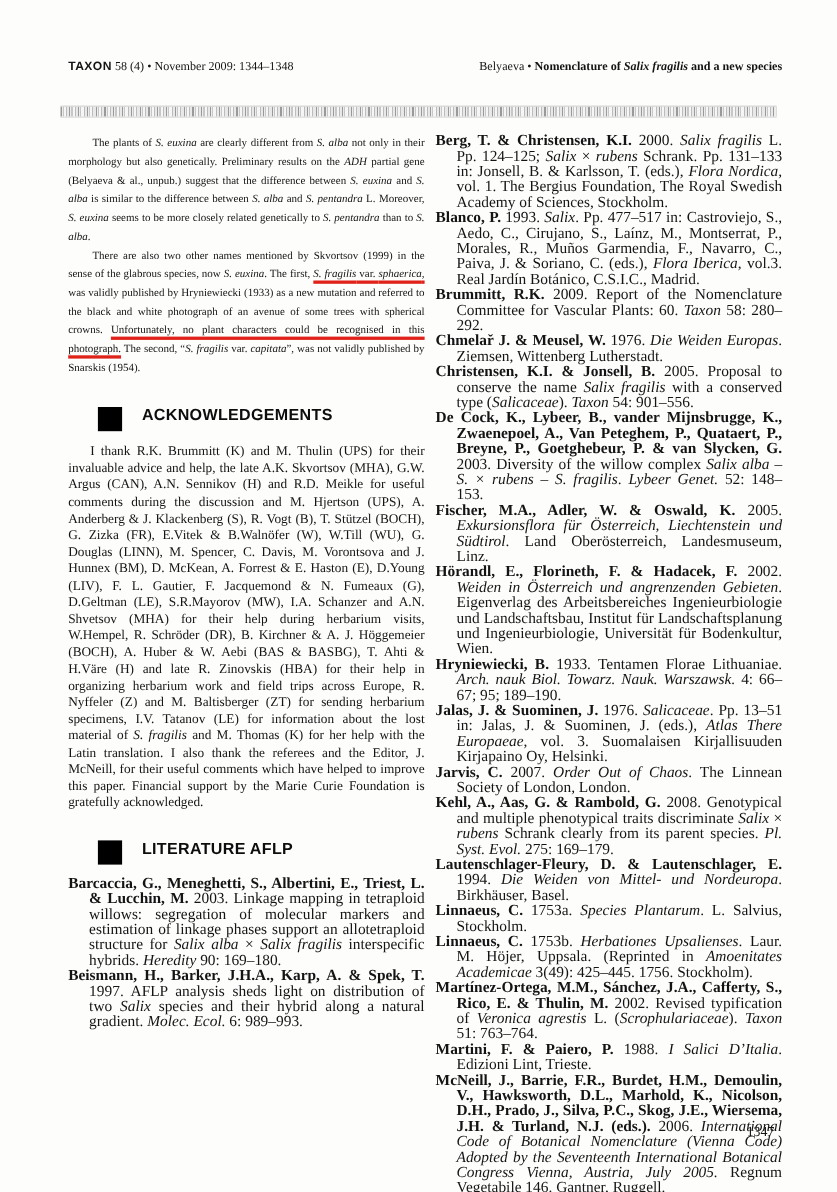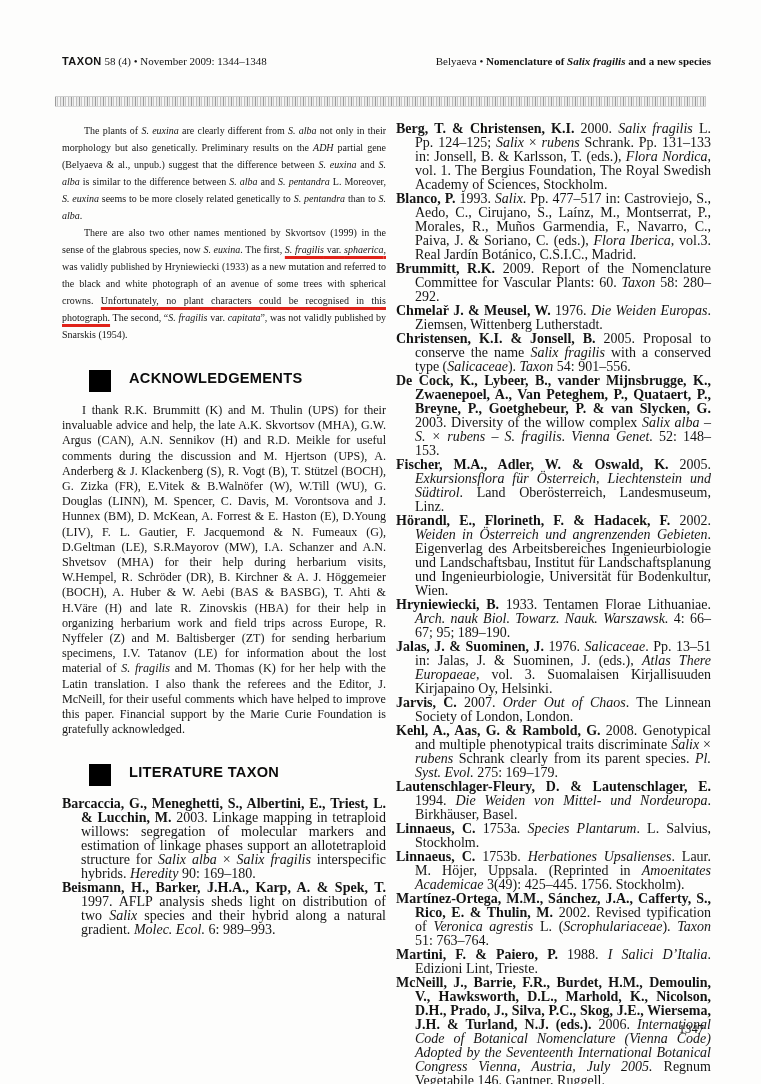--- a/index.html
+++ b/index.html
@@ -86,38 +86,38 @@
         </div>
 
       <div class="section-heading">
         <span class="square"></span>
         <span>ACKNOWLEDGEMENTS</span>
       </div>
       <p class="ack"><span>I thank R.K. Brummitt (K) and M. Thulin (UPS) for their invaluable advice and help, the late A.K. Skvortsov (MHA), G.W. Argus (CAN), A.N. Sennikov (H) and R.D. Meikle for useful comments during the discussion and M. Hjertson (UPS), A. Anderberg &amp; J. Klackenberg (S), R. Vogt (B), T. Stützel (BOCH), G. Zizka (FR), E.Vitek &amp; B.Walnöfer (W), W.Till (WU), G. Douglas (LINN), M. Spencer, C. Davis, M. Vorontsova and J. Hunnex (BM), D. McKean, A. Forrest &amp; E. Haston (E), D.Young (LIV), F. L. Gautier, F. Jacquemond &amp; N. Fumeaux (G), D.Geltman (LE), S.R.Mayorov (MW), I.A. Schanzer and A.N. Shvetsov (MHA) for their help during herbarium visits, W.Hempel, R. Schröder (DR), B. Kirchner &amp; A. J. Höggemeier (BOCH), A. Huber &amp; W. Aebi (BAS &amp; BASBG), T. Ahti &amp; H.Väre (H) and late R. Zinovskis (HBA) for their help in organizing herbarium work and field trips across Europe, R. Nyffeler (Z) and M. Baltisberger (ZT) for sending herbarium specimens, I.V. Tatanov (LE) for information about the lost material of </span><span class="it">S. fragilis</span><span> and M. Thomas (K) for her help with the Latin translation. I also thank the referees and the Editor, J. McNeill, for their useful comments which have helped to improve this paper. Financial support by the Marie Curie Foundation is gratefully acknowledged.</span></p>
 
       <div class="section-heading">
         <span class="square"></span>
-        <span>LITERATURE TAXON</span>
+        <span>LITERATURE AFLP</span>
       </div>
       <div>
 
       <p class="ref"><span class="bd">Barcaccia, G., Meneghetti, S., Albertini, E., Triest, L. &amp; Lucchin, M.</span><span> 2003. Linkage mapping in tetraploid willows: segregation of molecular markers and estimation of linkage phases support an allotetraploid structure for </span><span class="it">Salix alba</span><span> × </span><span class="it">Salix fragilis</span><span> interspecific hybrids. </span><span class="it">Heredity</span><span> 90: 169–180.</span></p>
           <p class="ref"><span class="bd">Beismann, H., Barker, J.H.A., Karp, A. &amp; Spek, T.</span><span> 1997. AFLP analysis sheds light on distribution of two </span><span class="it">Salix</span><span> species and their hybrid along a natural gradient. </span><span class="it">Molec. Ecol.</span><span> 6: 989–993.</span></p>
         </div>
     </div>
 
     <div class="col-right">
       <div>
 
       <p class="ref"><span class="bd">Berg, T. &amp; Christensen, K.I.</span><span> 2000. </span><span class="it">Salix fragilis</span><span> L. Pp. 124–125; </span><span class="it">Salix</span><span> × </span><span class="it">rubens</span><span> Schrank. Pp. 131–133 in: Jonsell, B. &amp; Karlsson, T. (eds.), </span><span class="it">Flora Nordica</span><span>, vol. 1. The Bergius Foundation, The Royal Swedish Academy of Sciences, Stockholm.</span></p>
           <p class="ref"><span class="bd">Blanco, P.</span><span> 1993. </span><span class="it">Salix</span><span>. Pp. 477–517 in: Castroviejo, S., Aedo, C., Cirujano, S., Laínz, M., Montserrat, P., Morales, R., Muños Garmendia, F., Navarro, C., Paiva, J. &amp; Soriano, C. (eds.), </span><span class="it">Flora Iberica</span><span>, vol.3. Real Jardín Botánico, C.S.I.C., Madrid.</span></p>
           <p class="ref"><span class="bd">Brummitt, R.K.</span><span> 2009. Report of the Nomenclature Committee for Vascular Plants: 60. </span><span class="it">Taxon</span><span> 58: 280–292.</span></p>
           <p class="ref"><span class="bd">Chmelař J. &amp; Meusel, W.</span><span> 1976. </span><span class="it">Die Weiden Europas</span><span>. Ziemsen, Wittenberg Lutherstadt.</span></p>
           <p class="ref"><span class="bd">Christensen, K.I. &amp; Jonsell, B.</span><span> 2005. Proposal to conserve the name </span><span class="it">Salix fragilis</span><span> with a conserved type (</span><span class="it">Salicaceae</span><span>). </span><span class="it">Taxon</span><span> 54: 901–556.</span></p>
-          <p class="ref"><span class="bd">De Cock, K., Lybeer, B., vander Mijnsbrugge, K., Zwaenepoel, A., Van Peteghem, P., Quataert, P., Breyne, P., Goetghebeur, P. &amp; van Slycken, G.</span><span> 2003. Diversity of the willow complex </span><span class="it">Salix alba – S. × rubens – S. fragilis</span><span>. </span><span class="it">Vienna Genet.</span><span> 52: 148–153.</span></p>
+          <p class="ref"><span class="bd">De Cock, K., Lybeer, B., vander Mijnsbrugge, K., Zwaenepoel, A., Van Peteghem, P., Quataert, P., Breyne, P., Goetghebeur, P. &amp; van Slycken, G.</span><span> 2003. Diversity of the willow complex </span><span class="it">Salix alba – S. × rubens – S. fragilis</span><span>. </span><span class="it">Lybeer Genet.</span><span> 52: 148–153.</span></p>
           <p class="ref"><span class="bd">Fischer, M.A., Adler, W. &amp; Oswald, K.</span><span> 2005. </span><span class="it">Exkursionsflora für Österreich, Liechtenstein und Südtirol</span><span>. Land Oberösterreich, Landesmuseum, Linz.</span></p>
           <p class="ref"><span class="bd">Hörandl, E., Florineth, F. &amp; Hadacek, F.</span><span> 2002. </span><span class="it">Weiden in Österreich und angrenzenden Gebieten</span><span>. Eigenverlag des Arbeitsbereiches Ingenieurbiologie und Landschaftsbau, Institut für Landschaftsplanung und Ingenieurbiologie, Universität für Bodenkultur, Wien.</span></p>
           <p class="ref"><span class="bd">Hryniewiecki, B.</span><span> 1933. Tentamen Florae Lithuaniae. </span><span class="it">Arch. nauk Biol. Towarz. Nauk. Warszawsk.</span><span> 4: 66–67; 95; 189–190.</span></p>
           <p class="ref"><span class="bd">Jalas, J. &amp; Suominen, J.</span><span> 1976. </span><span class="it">Salicaceae</span><span>. Pp. 13–51 in: Jalas, J. &amp; Suominen, J. (eds.), </span><span class="it">Atlas There Europaeae</span><span>, vol. 3. Suomalaisen Kirjallisuuden Kirjapaino Oy, Helsinki.</span></p>
           <p class="ref"><span class="bd">Jarvis, C.</span><span> 2007. </span><span class="it">Order Out of Chaos</span><span>. The Linnean Society of London, London.</span></p>
           <p class="ref"><span class="bd">Kehl, A., Aas, G. &amp; Rambold, G.</span><span> 2008. Genotypical and multiple phenotypical traits discriminate </span><span class="it">Salix</span><span> × </span><span class="it">rubens</span><span> Schrank clearly from its parent species. </span><span class="it">Pl. Syst. Evol.</span><span> 275: 169–179.</span></p>
           <p class="ref"><span class="bd">Lautenschlager-Fleury, D. &amp; Lautenschlager, E.</span><span> 1994. </span><span class="it">Die Weiden von Mittel- und Nordeuropa</span><span>. Birkhäuser, Basel.</span></p>
           <p class="ref"><span class="bd">Linnaeus, C.</span><span> 1753a. </span><span class="it">Species Plantarum</span><span>. L. Salvius, Stockholm.</span></p>
           <p class="ref"><span class="bd">Linnaeus, C.</span><span> 1753b. </span><span class="it">Herbationes Upsalienses</span><span>. Laur. M. Höjer, Uppsala. (Reprinted in </span><span class="it">Amoenitates Academicae</span><span> 3(49): 425–445. 1756. Stockholm).</span></p>
           <p class="ref"><span class="bd">Martínez-Ortega, M.M., Sánchez, J.A., Cafferty, S., Rico, E. &amp; Thulin, M.</span><span> 2002. Revised typification of </span><span class="it">Veronica agrestis</span><span> L. (</span><span class="it">Scrophulariaceae</span><span>). </span><span class="it">Taxon</span><span> 51: 763–764.</span></p>

